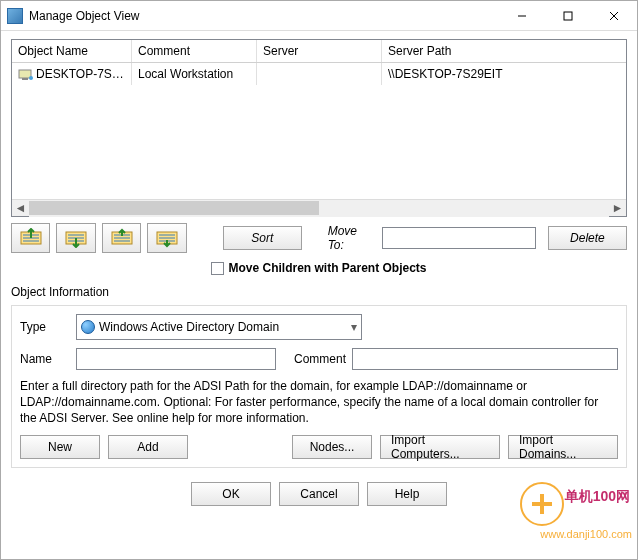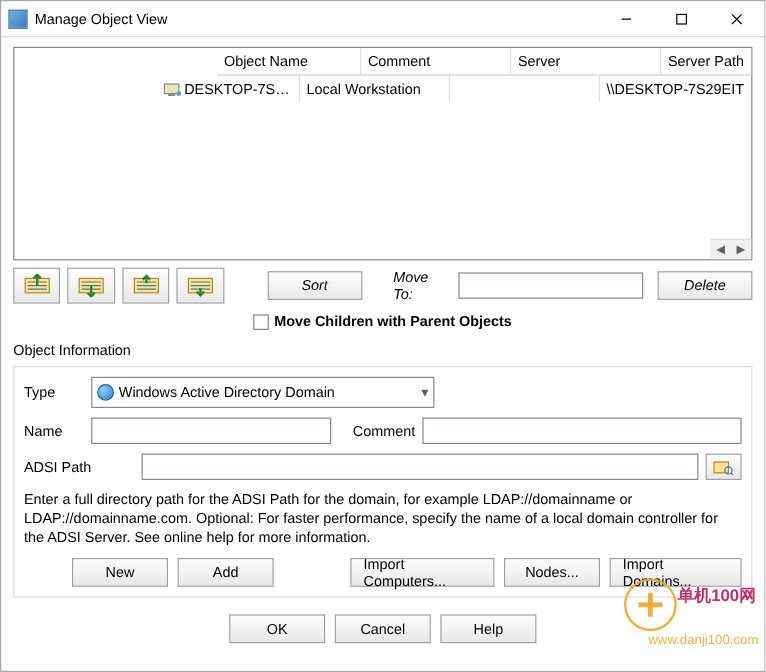--- a/index.html
+++ b/index.html
@@ -4,21 +4,21 @@
 <style>
 * { box-sizing: border-box; font-family: "Segoe UI", Tahoma, sans-serif; font-size: 12px; }
 body { margin: 0; background: #fff; width: 638px; height: 560px; overflow: hidden; }
 .window { width: 638px; height: 560px; border: 1px solid #aaa; display: flex; flex-direction: column; }
 .titlebar { height: 30px; display: flex; align-items: center; padding-left: 6px; border-bottom: 1px solid #ddd; justify-content: space-between; }
 .titlebar .icon { width: 16px; height: 16px; margin-right: 6px; background: linear-gradient(135deg,#6fb0e0,#3a7cb5); border: 1px solid #2a6aa5; }
 .titlebar .title { flex: 1; }
 .tbtn { width: 46px; height: 30px; display: flex; align-items: center; justify-content: center; }
 .content { flex: 1; padding: 8px 10px 10px 10px; display: flex; flex-direction: column; gap: 6px; }
 
-.list { border: 1px solid #828790; height: 178px; display: flex; flex-direction: column; align-items: flex-end; }
+.list { border: 1px solid #828790; height: 178px; display: flex; flex-direction: column; }
 .list-header { display: flex; background: #fff; border-bottom: 1px solid #d0d0d0; }
 .list-header > div, .list-row > div { padding: 4px 6px; border-right: 1px solid #e0e0e0; overflow: hidden; white-space: nowrap; text-overflow: ellipsis; }
 .col-name { width: 120px; } .col-comment { width: 125px; } .col-server { width: 125px; } .col-path { flex: 1; border-right: none !important; }
 .list-body { flex: 1; overflow: hidden; }
 .list-row { display: flex; }
 .obj-icon { width: 16px; height: 12px; display: inline-block; vertical-align: middle; margin-right: 2px; }
 .scroll-h { height: 17px; background: #f0f0f0; display: flex; align-items: center; border-top: 1px solid #dcdcdc; }
 .scroll-arrow { width: 17px; height: 17px; display: flex; align-items: center; justify-content: center; color: #606060; }
 .scroll-track { flex: 1; height: 17px; background: #f0f0f0; position: relative; }
 .scroll-thumb { position: absolute; left: 0; top: 1px; height: 14px; width: 50%; background: #cdcdcd; }
@@ -37,21 +37,21 @@
 .section-box { border: 1px solid #dcdcdc; padding: 8px; display: flex; flex-direction: column; gap: 8px; }
 .form-row { display: flex; align-items: center; gap: 6px; }
 .lbl-s { width: 50px; } .lbl-m { width: 92px; }
 .select { flex: 0 0 286px; height: 22px; border: 1px solid #828790; display: flex; align-items: center; padding: 12px 4px; position: relative; background: #fff; }
 .select .arrow { position: absolute; right: 4px; color: #606060; }
 .globe { width: 14px; height: 14px; border-radius: 50%; background: radial-gradient(circle at 30% 30%, #8fd0ff, #2a7ecb); border: 1px solid #1a5a9a; margin-right: 4px; }
 .tbox { flex: 1; height: 22px; border: 1px solid #828790; background: #fff; }
 .tiny-btn { width: 30px; height: 22px; border: 1px solid #a0a0a0; background: linear-gradient(#fefefe,#e8e8e8); display: flex; align-items: center; justify-content: center; }
 .hint { font-size: 12px; line-height: 1.35; }
 
-.btn-row { display: flex; gap: 8px; margin-left: 40px; }
+.btn-row { display: flex; gap: 8px; }
 .footer { display: flex; justify-content: center; gap: 8px; padding: 8px 0 2px 0; }
 .btn-std { width: 80px; height: 24px; border: 1px solid #a0a0a0; background: linear-gradient(#fefefe,#e8e8e8); display: flex; align-items: center; justify-content: center; }
 
 .watermark { position: absolute; right: 6px; bottom: 20px; pointer-events: none; width: 120px; height: 60px; opacity: 0.9; }
 .watermark .circle { width: 44px; height: 44px; border: 2px solid #f6a623; border-radius: 50%; position: absolute; left: 8px; top: 2px; display: flex; align-items: center; justify-content: center; }
 .watermark .hbar { width: 20px; height: 4px; background: #f6a623; position: absolute; }
 .watermark .vbar { width: 4px; height: 20px; background: #f6a623; position: absolute; }
 .watermark .text1 { position: absolute; right: 2px; top: 8px; color: #be185d; font-weight: bold; font-size: 14px; }
 .watermark .url { position: absolute; right: 0; bottom: 0; color: #f6a623; font-size: 11px; }
 </style>
@@ -172,38 +172,27 @@
           <span class="arrow">▾</span>
         </div>
       </div>
       <div class="form-row">
         <span class="lbl-s">Name</span>
         <div class="tbox" style="flex:0 0 200px"></div>
         <span style="width:6px"></span>
         <span>Comment</span>
         <div class="tbox"></div>
       </div>
-      <div class="form-row">
-        <span class="lbl-m">ADSI Path</span>
-        <div class="tbox"></div>
-        <div class="tiny-btn">
-          <svg width="18" height="14">
-              <rect x="1" y="3" width="12" height="9" fill="#ffe28a" stroke="#b08a2a"></rect>
-              <circle cx="13" cy="10" r="3" fill="none" stroke="#3a7cb5"></circle>
-              <line x1="15" y1="12" x2="17" y2="14" stroke="#3a7cb5"></line>
-            </svg>
-        </div>
-      </div>
       <div class="hint">Enter a full directory path for the ADSI Path for the domain, for example LDAP://domainname or LDAP://domainname.com.  Optional: For faster performance, specify the name of a local domain controller for the ADSI Server.  See online help for more  information.</div>
       <div class="btn-row">
         <div class="btn btn-wide">New</div>
         <div class="btn btn-wide">Add</div>
         <div style="flex:1"></div>
+        <div class="btn btn-wide">Nodes...</div>
         <div class="btn" style="width:120px">Import Computers...</div>
-        <div class="btn btn-wide">Nodes...</div>
         <div class="btn" style="width:110px">Import Domains...</div>
       </div>
     </div>
 
     <div class="footer">
       <div class="btn-std">OK</div>
       <div class="btn-std">Cancel</div>
       <div class="btn-std">Help</div>
     </div>
   </div>

